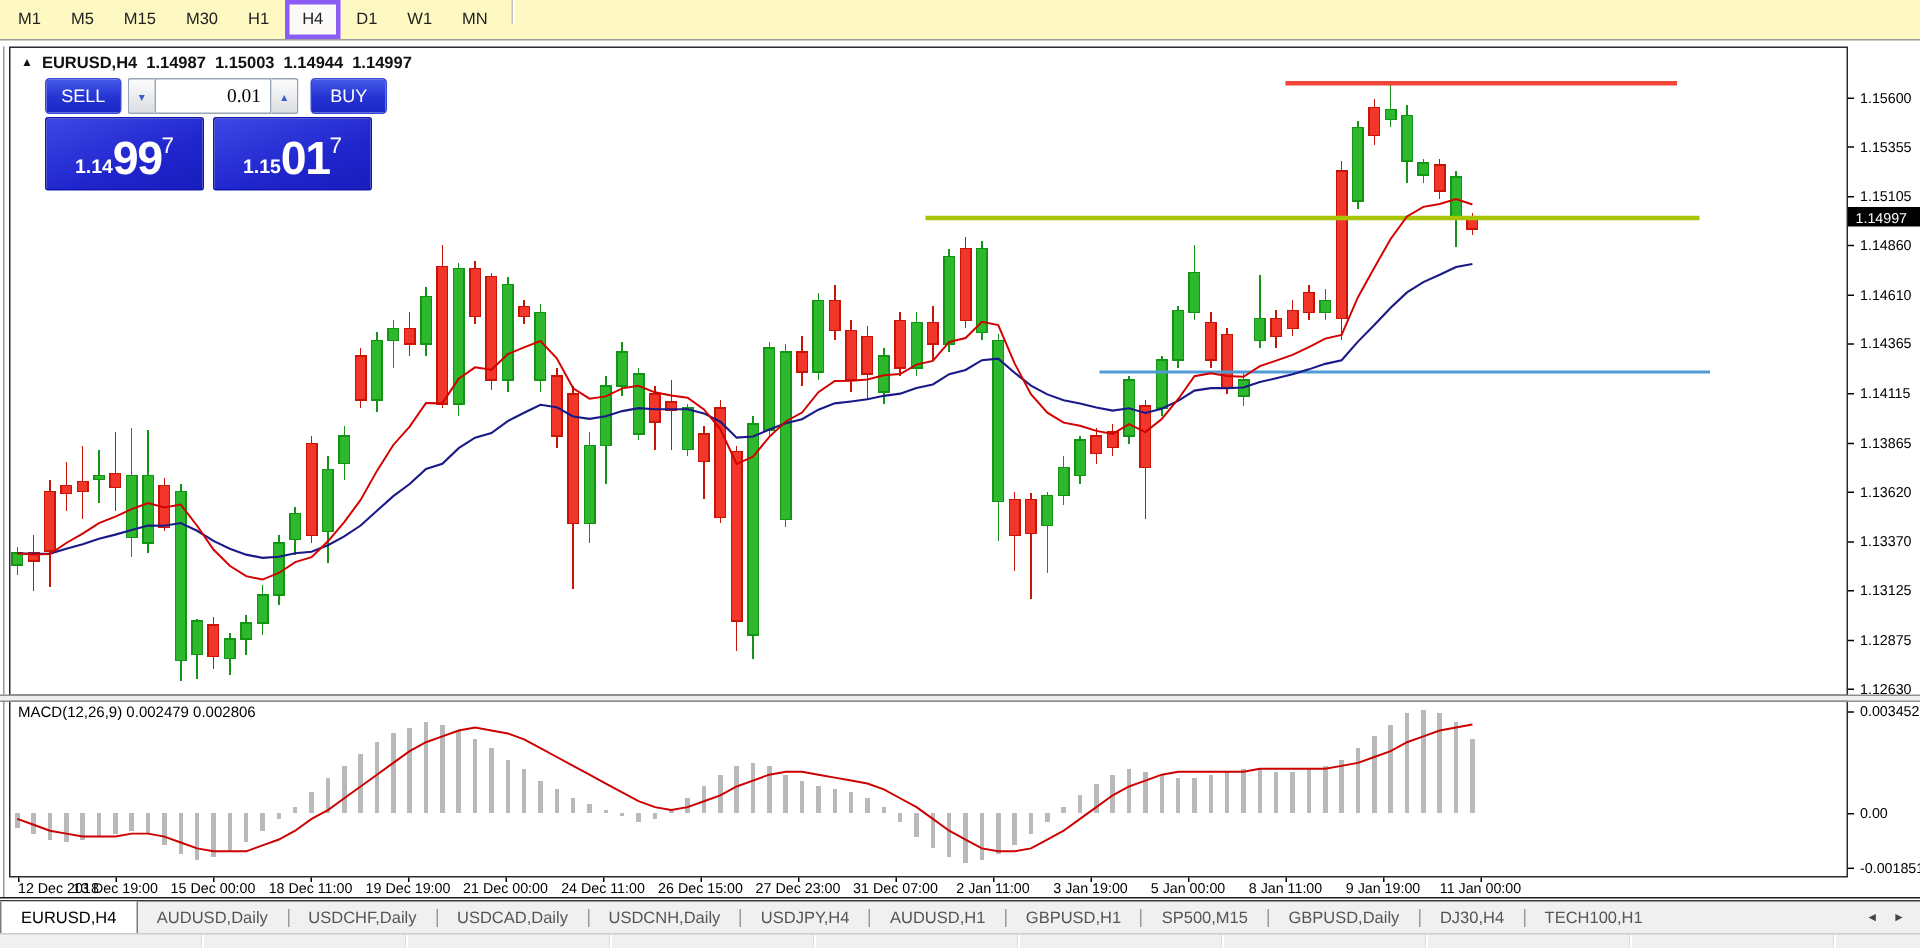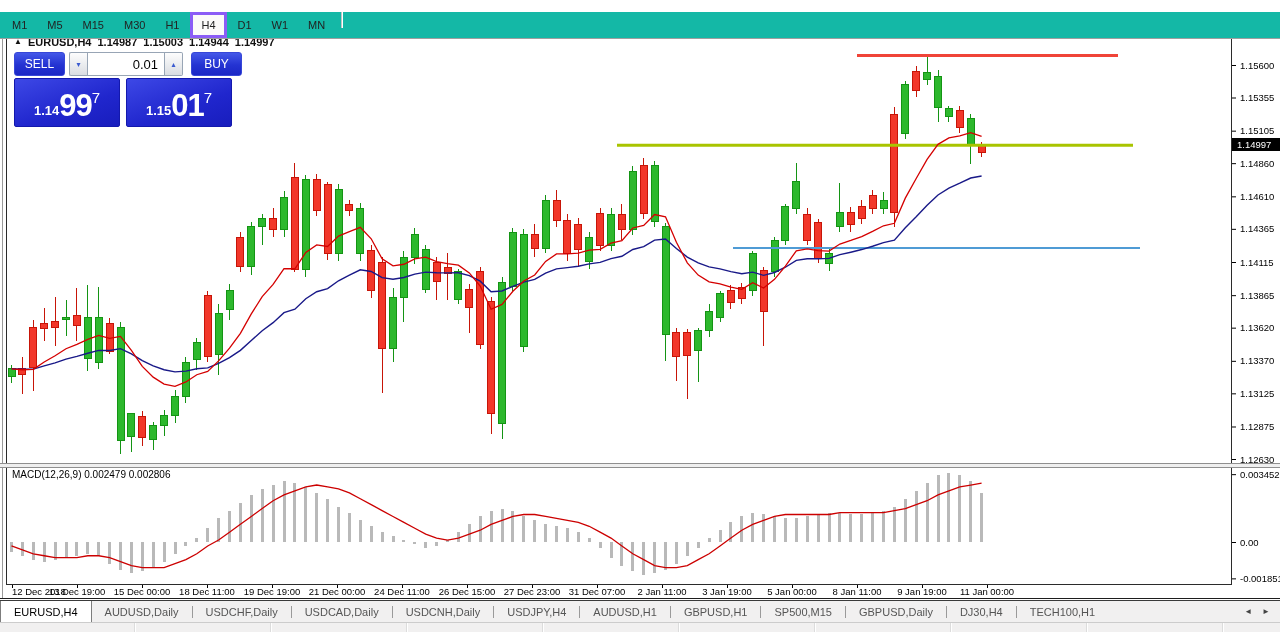--- a/index.html
+++ b/index.html
@@ -1,42 +1,42 @@
 <!DOCTYPE html>
 <html><head>
 <meta charset="utf-8">
 <style>
   html,body{margin:0;padding:0;}
   body{width:1280px;height:632px;position:relative;overflow:hidden;background:#ffffff;
        font-family:"Liberation Sans",sans-serif;-webkit-font-smoothing:antialiased;}
   
-  .toolbar{position:absolute;left:0;top:12px;width:1280px;height:26px;background:#14b8a6;
+  .toolbar{position:absolute;left:0;top:0;width:1280px;height:26px;background:#fef9c3;
            border-bottom:1px solid #9f9f9f;display:flex;align-items:flex-start;z-index:5;}
   .tf-btn{height:20px;padding:0 8px;display:flex;align-items:center;justify-content:center;
           font-size:11px;color:#222;border:1px solid transparent;margin:0 1px;cursor:default;}
   .tf-btn.active{background:#fbfaf9;border:3px solid #8b5cf6;}
   .toolbar-sep{width:1px;height:16px;background:#c2c2c2;margin:0 6px;box-shadow:1px 0 0 #fff;}
   
   #chart-svg{position:absolute;left:0;top:0;z-index:1;}
   
   .chart-title{position:absolute;left:14px;top:36px;z-index:4;font-size:11px;font-weight:bold;
                color:#111;display:flex;align-items:center;gap:6px;white-space:nowrap;}
   .chart-title .arrow{font-size:8px;position:relative;top:-1px;}
   
-  .oct{position:absolute;left:14px;top:52px;z-index:4;width:260px;}
+  .oct{position:absolute;left:30px;top:52px;z-index:4;width:260px;}
   .oct-row1{display:flex;height:24px;align-items:stretch;}
   .oct-btn{width:49px;color:#fff;font-size:12px;display:flex;align-items:center;justify-content:center;
            background:linear-gradient(180deg,#4458e8 0%,#2433d2 55%,#1b27c6 100%);
            border:1px solid #3747d8;border-radius:3px;cursor:pointer;}
   .oct-spin{width:17px;background:linear-gradient(180deg,#fdfdfd,#dadde2);border:1px solid #98a5b5;
             display:flex;align-items:center;justify-content:center;font-size:8px;color:#3b5bd0;cursor:pointer;}
   .oct-spin.dn{margin-left:4px;border-right:none;border-radius:2px 0 0 2px;}
   .oct-spin.up{margin-right:4px;border-left:none;border-radius:0 2px 2px 0;}
   .oct-vol{width:70px;border:1px solid #98a5b5;background:#fff;font-size:13px;color:#000;
-           text-align:right;padding:0 6px 0 0;font-family:Liberation Sans, sans-serif;}
+           text-align:right;padding:0 6px 0 0;font-family:Liberation Serif, serif;}
   .oct-row2{display:flex;margin-top:2px;gap:6px;}
   .oct-tile{width:104px;height:40px;border-radius:2px;border:1px solid #1318ad;
             background:linear-gradient(160deg,#3d48e6 0%,#2026cd 60%,#181dbd 100%);
             color:#fff;display:flex;align-items:flex-end;justify-content:center;
             padding-bottom:7px;cursor:pointer;}
   .oct-tile .sm{font-size:13px;font-weight:bold;line-height:1;margin-bottom:2px;}
   .oct-tile .big{font-size:31px;line-height:0.85;font-weight:bold;letter-spacing:-1px;}
   .oct-tile .sup{font-size:15px;line-height:1;position:relative;top:-14px;}
   
   .tab-bar{position:absolute;left:0;top:600px;width:1280px;height:22px;background:#f1f0f0;

